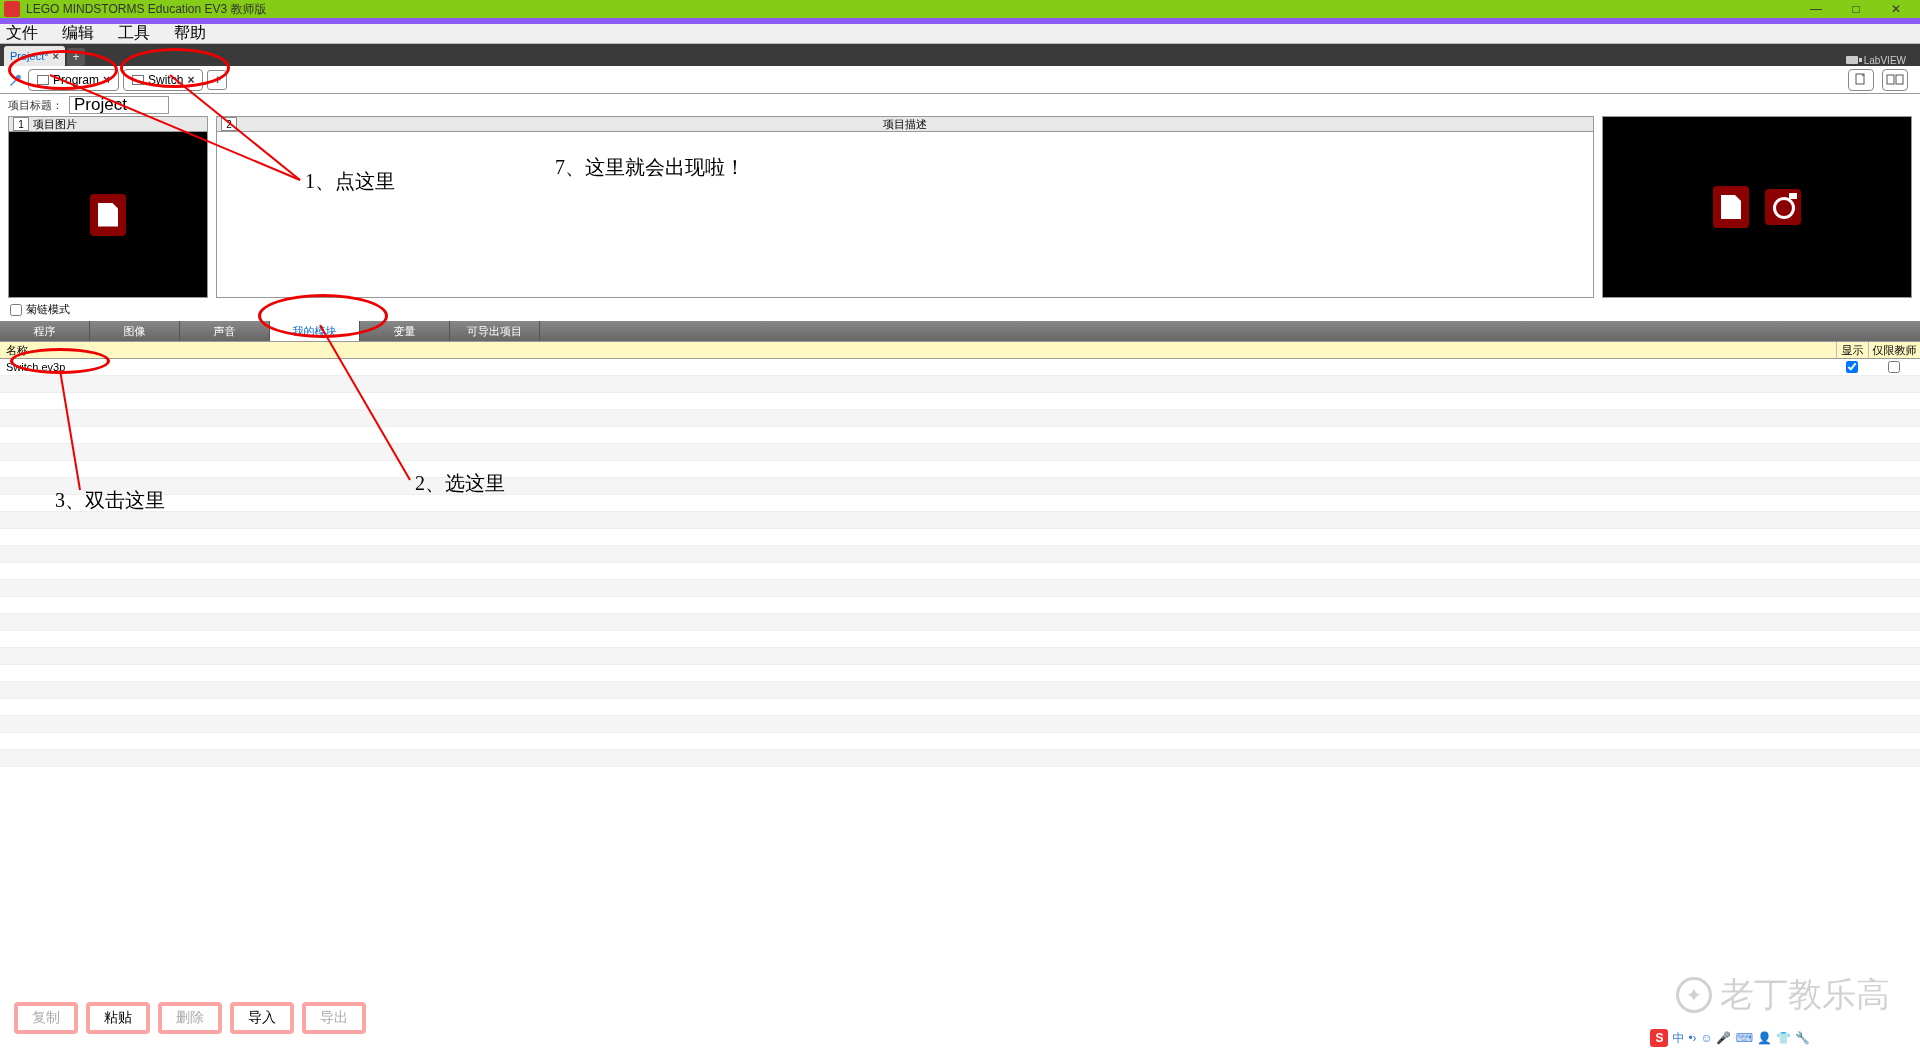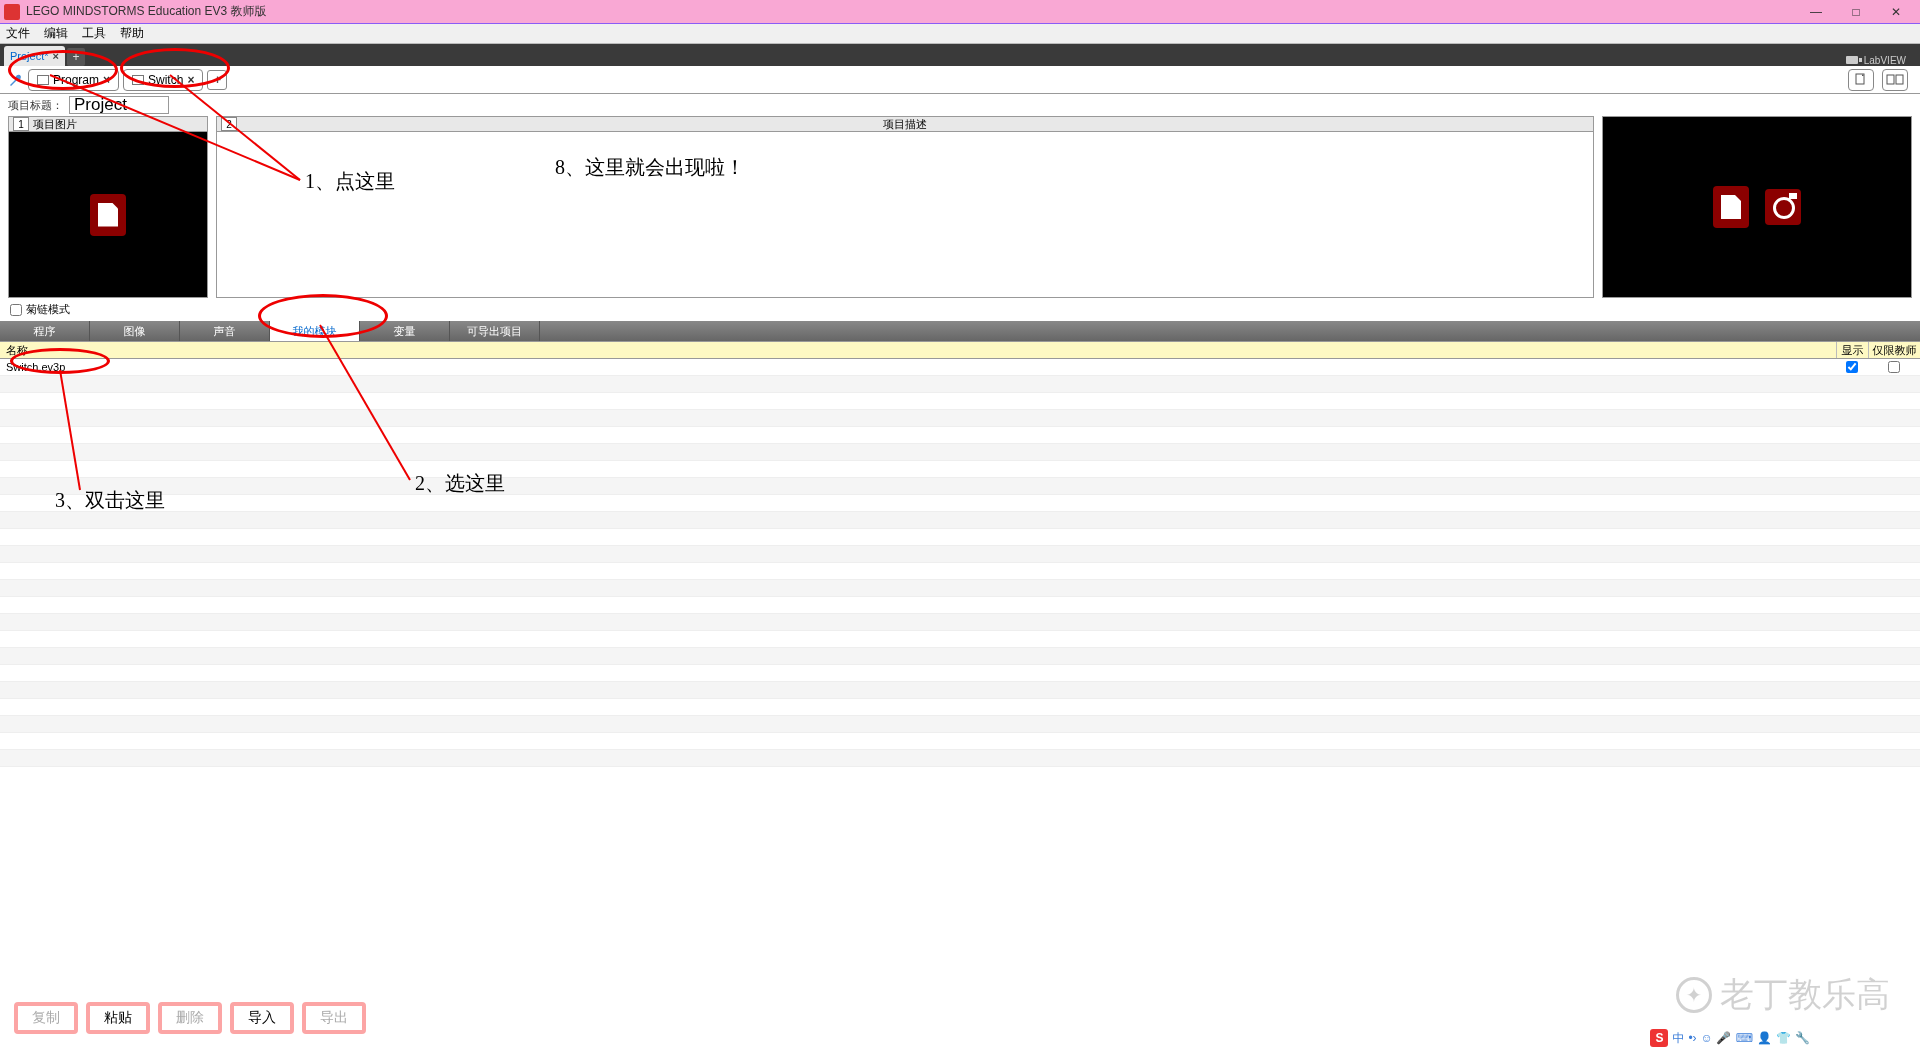--- a/index.html
+++ b/index.html
@@ -1,25 +1,25 @@
 <!DOCTYPE html>
 <html><head>
 <meta charset="utf-8">
 <style>
 * { margin: 0; padding: 0; box-sizing: border-box; font-family: "Microsoft YaHei", Arial, sans-serif; }
 body { width: 1920px; height: 1048px; background: #fff; overflow: hidden; font-size: 12px; position: relative; }
 
 
-.titlebar { height: 24px; background: #f9a8d4; display: flex; align-items: center; padding: 0 4px; border-bottom: 1px solid #8b5cf6; }
+.titlebar { height: 24px; background: #84cc16; display: flex; align-items: center; padding: 0 4px; border-bottom: 6px solid #8b5cf6; }
 .titlebar .app-icon { width: 16px; height: 16px; background: #d33; border-radius: 2px; margin-right: 6px; }
 .titlebar .title { flex: 1; font-size: 12px; color: #333; }
 .titlebar .win-btn { width: 40px; height: 22px; display: flex; align-items: center; justify-content: center; color: #333; cursor: default; }
 
 
-.menubar { height: 20px; background: #f0f0f0; display: flex; align-items: center; padding: 0 6px; gap: 14px; border-bottom: 1px solid #bbb; font-size: 12px; }
+.menubar { height: 20px; background: #f0f0f0; display: flex; align-items: center; padding: 0 6px; gap: 24px; border-bottom: 1px solid #bbb; font-size: 16px; }
 .menubar span { cursor: default; }
 
 
 .project-tabs { height: 22px; background: #3a3a3a; display: flex; align-items: flex-end; padding: 0 4px; }
 .project-tab { background: #e8e8e8; border-radius: 3px 3px 0 0; height: 20px; display: flex; align-items: center; padding: 0 6px; gap: 4px; font-size: 11px; color: #06c; margin-right: 2px; }
 .project-tab .close { color: #444; font-weight: bold; }
 .plus-tab { background: #555; color: #ddd; width: 18px; height: 18px; display: flex; align-items: center; justify-content: center; border-radius: 2px; }
 .labview-logo { margin-left: auto; color: #ccc; font-size: 10px; padding-right: 10px; display:flex; align-items:center; gap:2px; }
 .labview-logo svg { fill:#ccc; }
 
@@ -448,21 +448,21 @@
   <line x1="300" y1="180" x2="170" y2="75"></line>
   <line x1="410" y1="480" x2="320" y2="325"></line>
   <line x1="80" y1="490" x2="60" y2="370"></line>
 </svg>
 <div class="annot red-oval" style="left:8px;top:50px;width:110px;height:40px"></div>
 <div class="annot red-oval" style="left:120px;top:48px;width:110px;height:40px"></div>
 <div class="annot red-oval" style="left:258px;top:294px;width:130px;height:44px"></div>
 <div class="annot red-oval" style="left:10px;top:348px;width:100px;height:26px"></div>
 
 <div class="annot annot-text" style="left:305px;top:168px">1、点这里</div>
-<div class="annot annot-text" style="left:555px;top:154px">8、这里就会出现啦！</div>
+<div class="annot annot-text" style="left:555px;top:154px">7、这里就会出现啦！</div>
 <div class="annot annot-text" style="left:415px;top:470px">2、选这里</div>
 <div class="annot annot-text" style="left:55px;top:487px">3、双击这里</div>
 
 <div class="watermark">
   <div class="wm-icon">✦</div>
   <span>老丁教乐高</span>
 </div>
 
 <div class="ime">
   <div class="s-icon">S</div>

